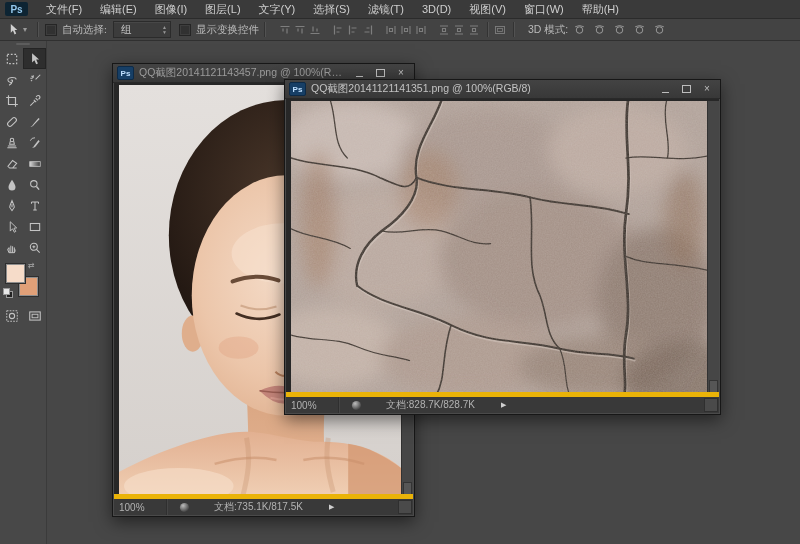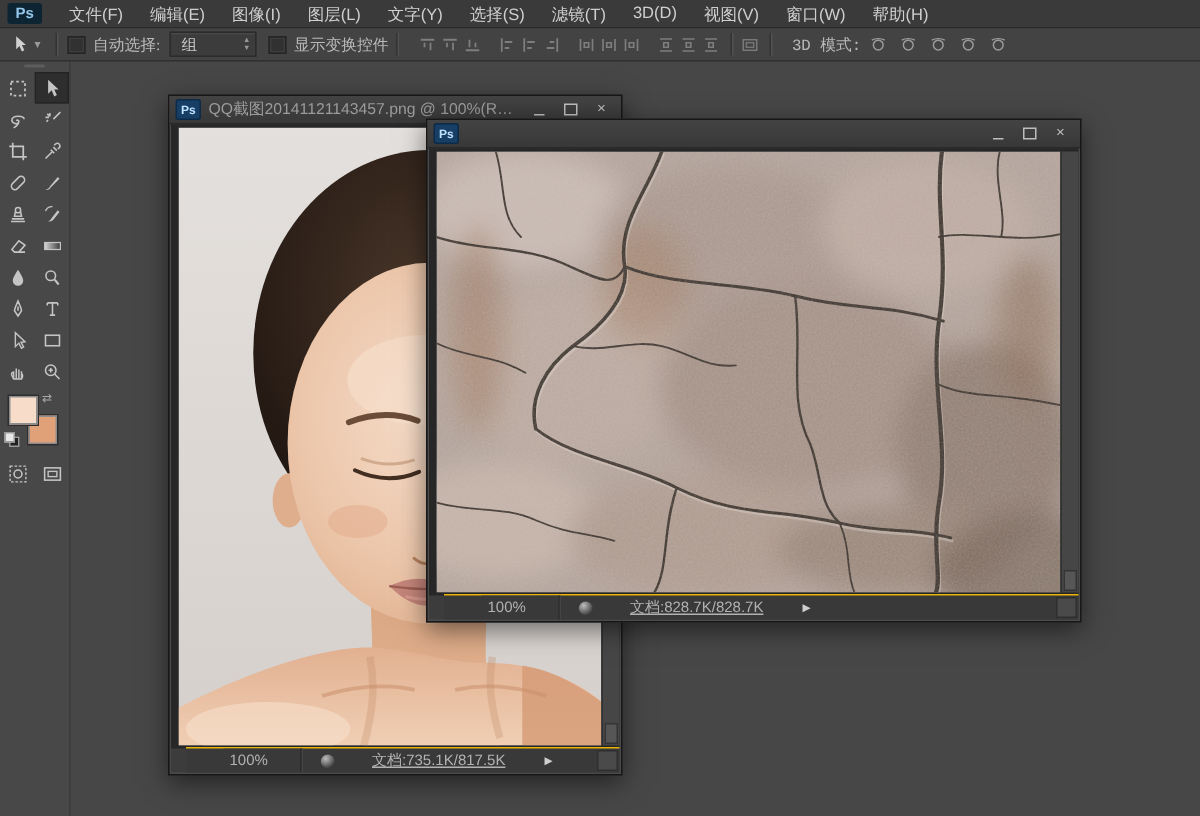--- a/index.html
+++ b/index.html
@@ -27,21 +27,21 @@
   .oblabel{white-space:nowrap;font-family:Liberation Serif, serif;}
   .combo{display:flex;align-items:center;height:15px;background:#3c3c3c;border:1px solid #2b2b2b;
     box-shadow:inset 0 1px 0 #474747;padding:0 3px 0 7px;margin:0 6px;min-width:46px;justify-content:space-between;gap:8px;}
   .combo .val{color:#c6c6c6;}
   .spin{display:flex;flex-direction:column;line-height:4.5px;font-size:5px;color:#979797;}
   .gilist{display:flex;align-items:center;}
   .gi{width:15px;height:15px;display:flex;align-items:center;justify-content:center;color:#7e7e7e;}
   .gi svg{width:12px;height:12px;}
   .gi:nth-child(3n+1){margin-left:8px;}
   .r90{transform:rotate(90deg);}.r180{transform:rotate(180deg);}.r270{transform:rotate(270deg);}
-  .lbl3d{margin:0 5px 0 9px;white-space:nowrap;font-family:Liberation Mono, monospace;}
+  .lbl3d{margin:0 5px 0 9px;white-space:nowrap;}
   .t3list{display:flex;align-items:center;gap:6px;}
   .t3{width:14px;height:14px;color:#9c9c9c;}
   .t3 svg{width:13px;height:13px;}
   
   .toolbar{position:absolute;top:40px;bottom:0;left:0;width:46px;background:#484848;border-right:1px solid #3b3b3b;z-index:5;}
   .grip{height:8px;display:flex;align-items:center;justify-content:center;}
   .grip i{width:14px;height:2px;background:#5d5d5d;border-radius:1px;}
   .tools{display:grid;grid-template-columns:23px 23px;}
   .tool{height:21px;display:flex;align-items:center;justify-content:center;cursor:default;}
   .tool svg{width:14px;height:14px;color:#c4c4c4;}
@@ -68,26 +68,26 @@
   .wtitle{white-space:nowrap;overflow:hidden;text-overflow:ellipsis;}
   .wc{margin-left:auto;display:flex;gap:1px;flex:0 0 auto;}
   .wcb{width:20px;height:13px;display:flex;align-items:center;justify-content:center;color:#bdbdbd;font-size:10px;line-height:10px;}
   .wc-min i{width:7px;height:1px;background:#bdbdbd;display:block;margin-top:6px;}
   .wc-max i{width:7px;height:6px;border:1px solid #bdbdbd;display:block;}
   .content{position:absolute;left:1px;right:1px;top:19px;bottom:17px;background:#272727;display:flex;}
   .imgwrap{flex:1 1 auto;margin:2px 0 2px 5px;position:relative;overflow:hidden;background:#555;}
   .imgwrap svg{display:block;width:100%;height:100%;}
   .vscroll{flex:0 0 11px;margin:2px 0;background:#464646;border-left:1px solid #323232;position:relative;}
   .vscroll .thumb{position:absolute;left:1px;right:1px;bottom:1px;height:12px;background:#565656;border:1px solid #343434;}
-  .statusbar{position:absolute;left:11px;right:1px;bottom:1px;height:16px;background:#393939;border-top:1px solid #eab308;
-    display:flex;align-items:center;font-size:10px;color:#b2b2b2;padding-left:24px;}
+  .statusbar{position:absolute;left:1px;right:1px;bottom:1px;height:16px;background:#393939;border-top:5px solid #eab308;
+    display:flex;align-items:center;font-size:10px;color:#b2b2b2;}
   .zoombox{flex:0 0 auto;width:42px;padding:0 5px;height:100%;display:flex;align-items:center;
     border-right:1px solid #2f2f2f;box-shadow:1px 0 0 #454545;}
   .sphere{width:11px;height:11px;margin:0 10px 0 12px;}
-  .docinfo{margin-left:14px;white-space:nowrap;text-decoration:underline;}
+  .docinfo{margin-left:14px;white-space:nowrap;}
   .sbarrow{margin-left:26px;font-size:7px;color:#cfcfcf;}
   .sb-corner{margin-left:auto;width:12px;height:12px;background:#4a4a4a;border:1px solid #2f2f2f;margin-right:1px;}
 </style>
 </head>
 <body>
 
 <svg class="hiddefs" aria-hidden="true">
   <defs>
     <linearGradient id="ggrad" x1="0" y1="0" x2="1" y2="0">
       <stop offset="0" stop-color="#d6d6d6"></stop>
@@ -522,20 +522,21 @@
       </svg>
     <span class="docinfo">文档:735.1K/817.5K</span>
     <span class="sbarrow">▶</span>
     <span class="sb-corner"></span>
   </div>
 </div>
 
 <div class="win front">
   <div class="titlebar">
     <span class="psfile">Ps</span>
+    <span class="wtitle">QQ截图20141121141351.png @ 100%(RGB/8)</span>
     <span class="wc">
       <span class="wcb wc-min">
           <i></i>
         </span>
       <span class="wcb wc-max">
           <i></i>
         </span>
       <span class="wcb">×</span>
     </span>
   </div>

